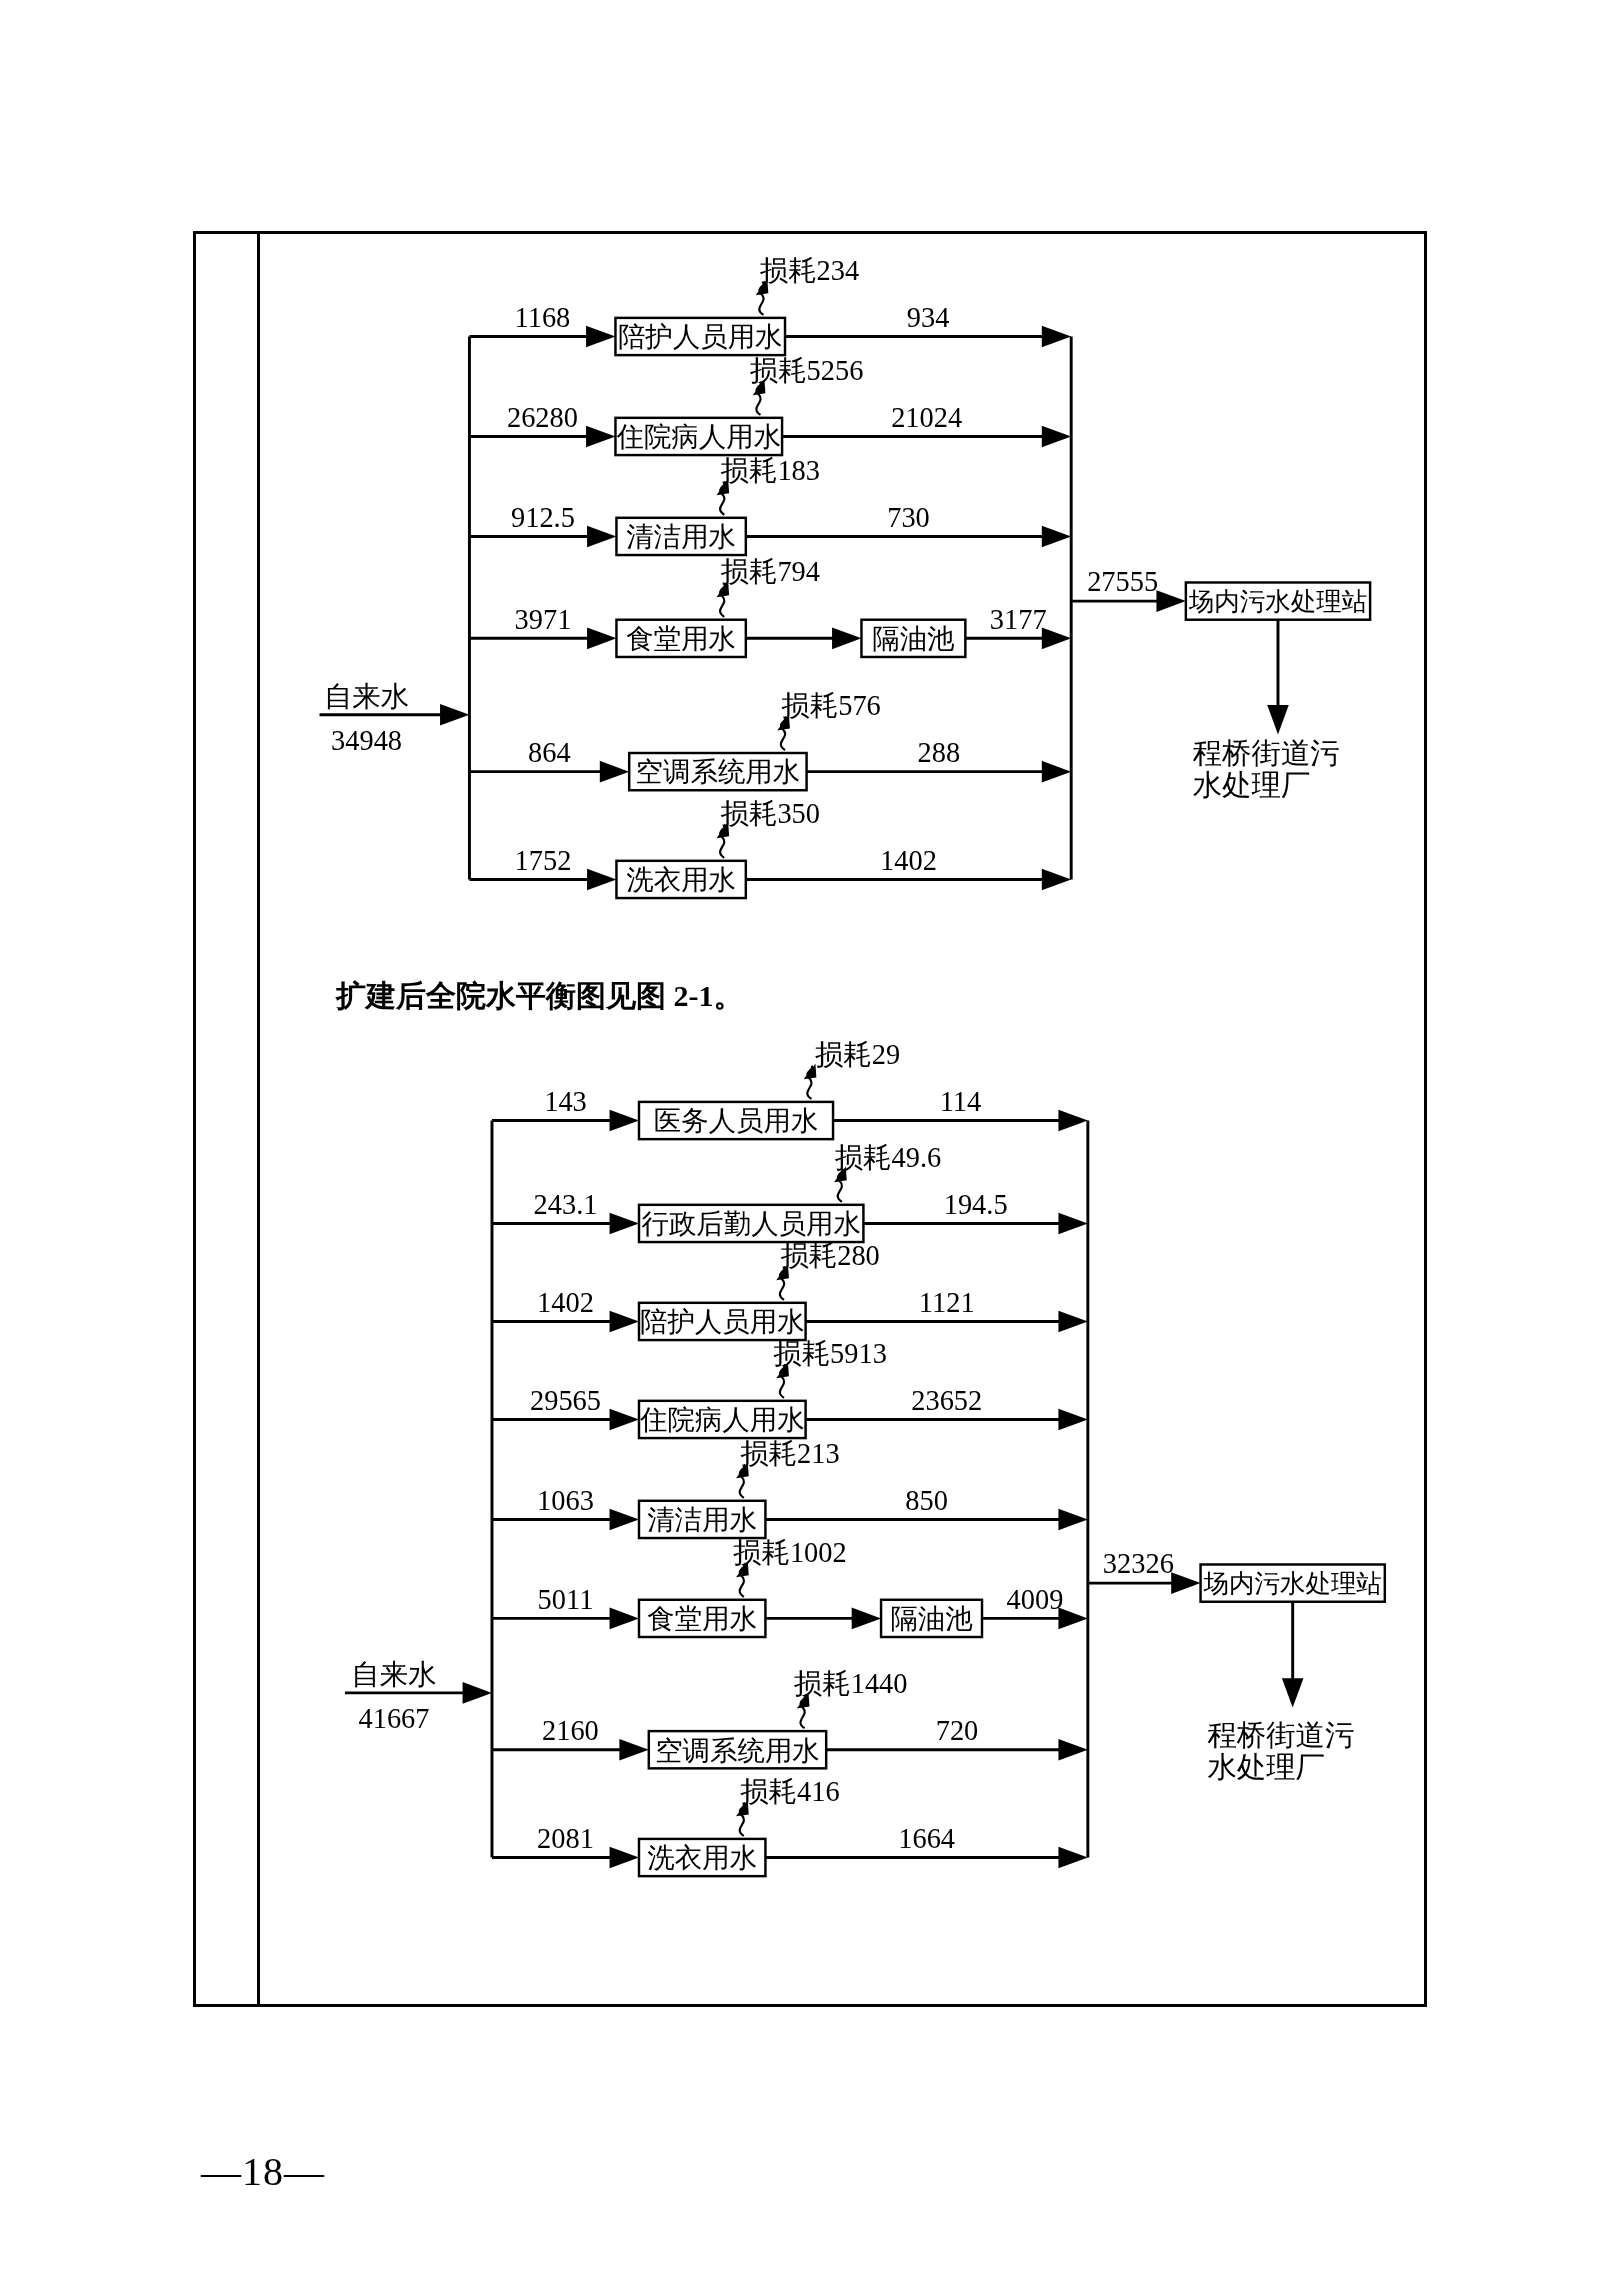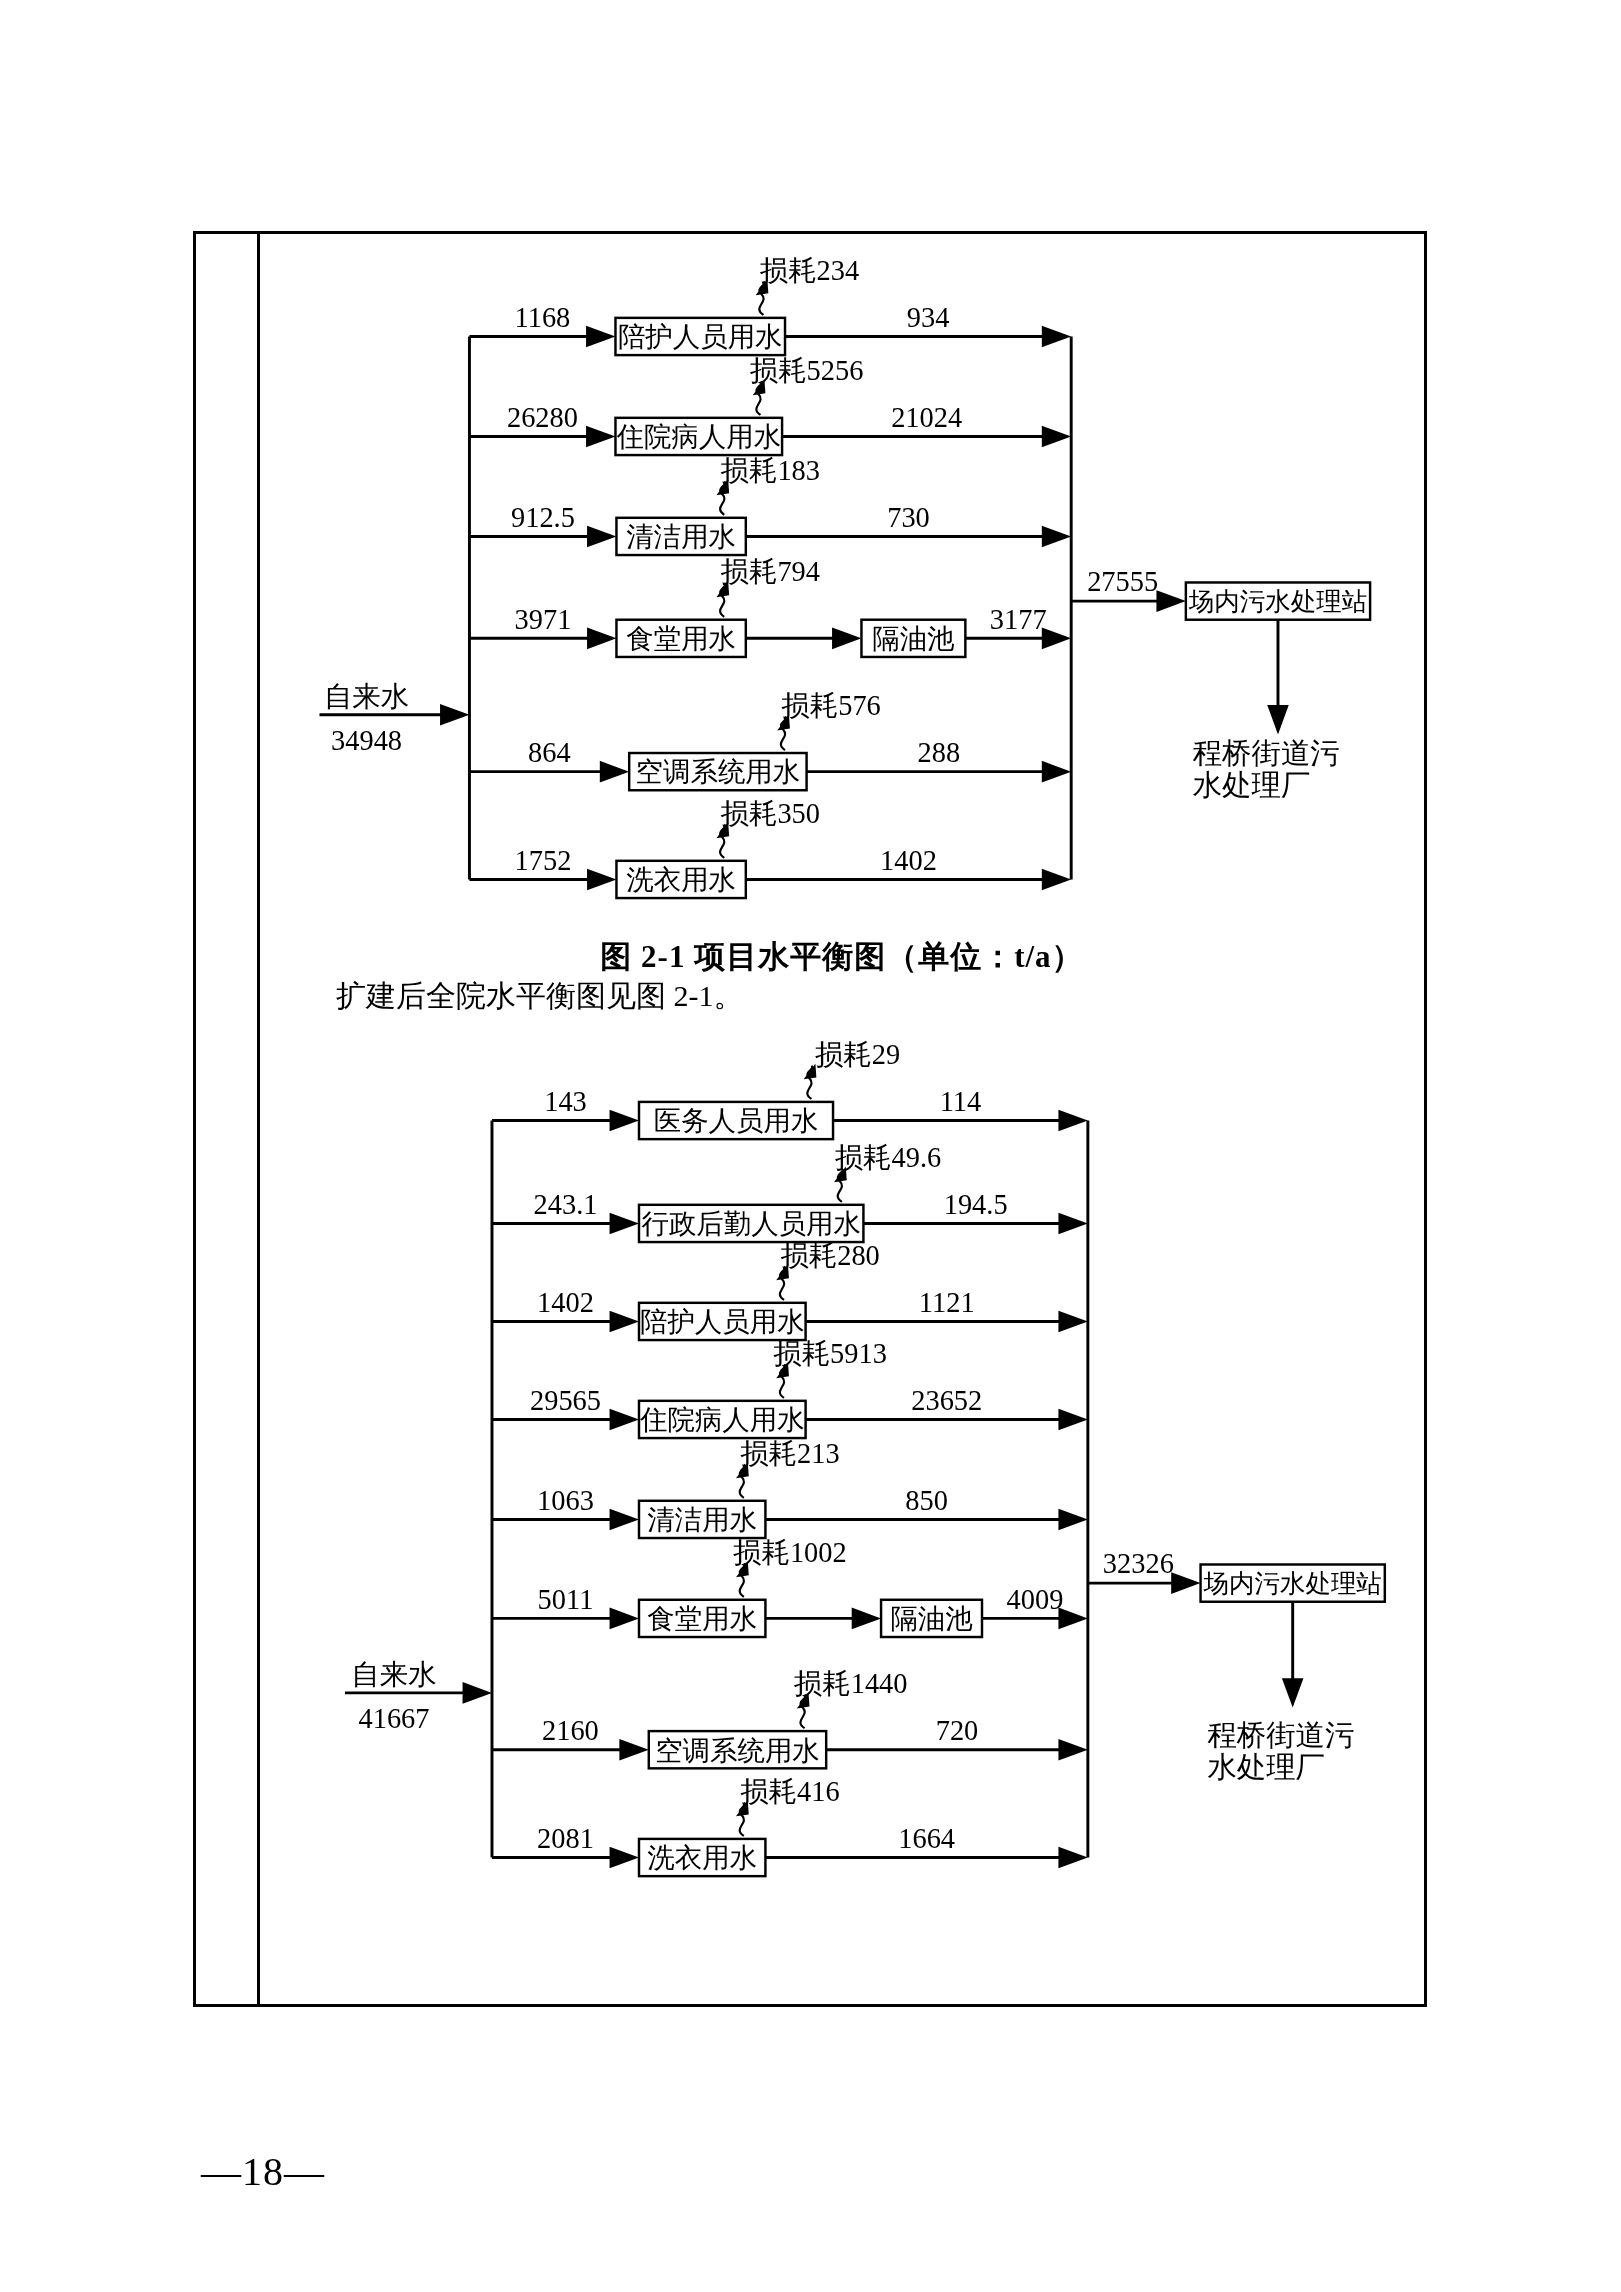--- a/index.html
+++ b/index.html
@@ -33,20 +33,21 @@
     font-size:31px;font-weight:bold;
     letter-spacing:1px;
     white-space:nowrap;
   }
   .cap1{top:936px;}
   .cap2{top:1906px;}
   .paragraph{
     position:absolute;left:336px;top:976px;
     font-size:30px;
     white-space:nowrap;
+    font-weight:bold;
   }
   .page-number{
     position:absolute;left:201px;top:2148px;
     font-size:40px;
     letter-spacing:1px;
   }
 </style>
 </head>
 <body>
 
@@ -242,17 +243,16 @@
       <polygon points="1225,1615 1195,1604 1195,1626" fill="#000"></polygon>
       <text x="1161.5" y="1605" font-size="29" text-anchor="middle">32326</text>
       <rect x="1225" y="1596" width="188" height="38" fill="#fff" stroke="#000" stroke-width="2.5"></rect>
       <text x="1319" y="1624" font-size="26" text-anchor="middle">场内污水处理站</text>
       <line x1="1319" y1="1634" x2="1319" y2="1718" stroke="#000" stroke-width="3"></line>
       <polygon points="1319,1742 1308,1712 1330,1712" fill="#000"></polygon>
       <text x="1232" y="1780" font-size="30" text-anchor="start">程桥街道污</text>
       <text x="1232" y="1813" font-size="30" text-anchor="start">水处理厂</text>
     </svg>
 
-  <div class="caption cap1">图 2-1 项目水平衡图（单位：t/a）</div>
   <div class="paragraph">扩建后全院水平衡图见图 2-1。</div>
   <div class="page-number">—18—</div>
 </div>
 
 
 </body></html>

